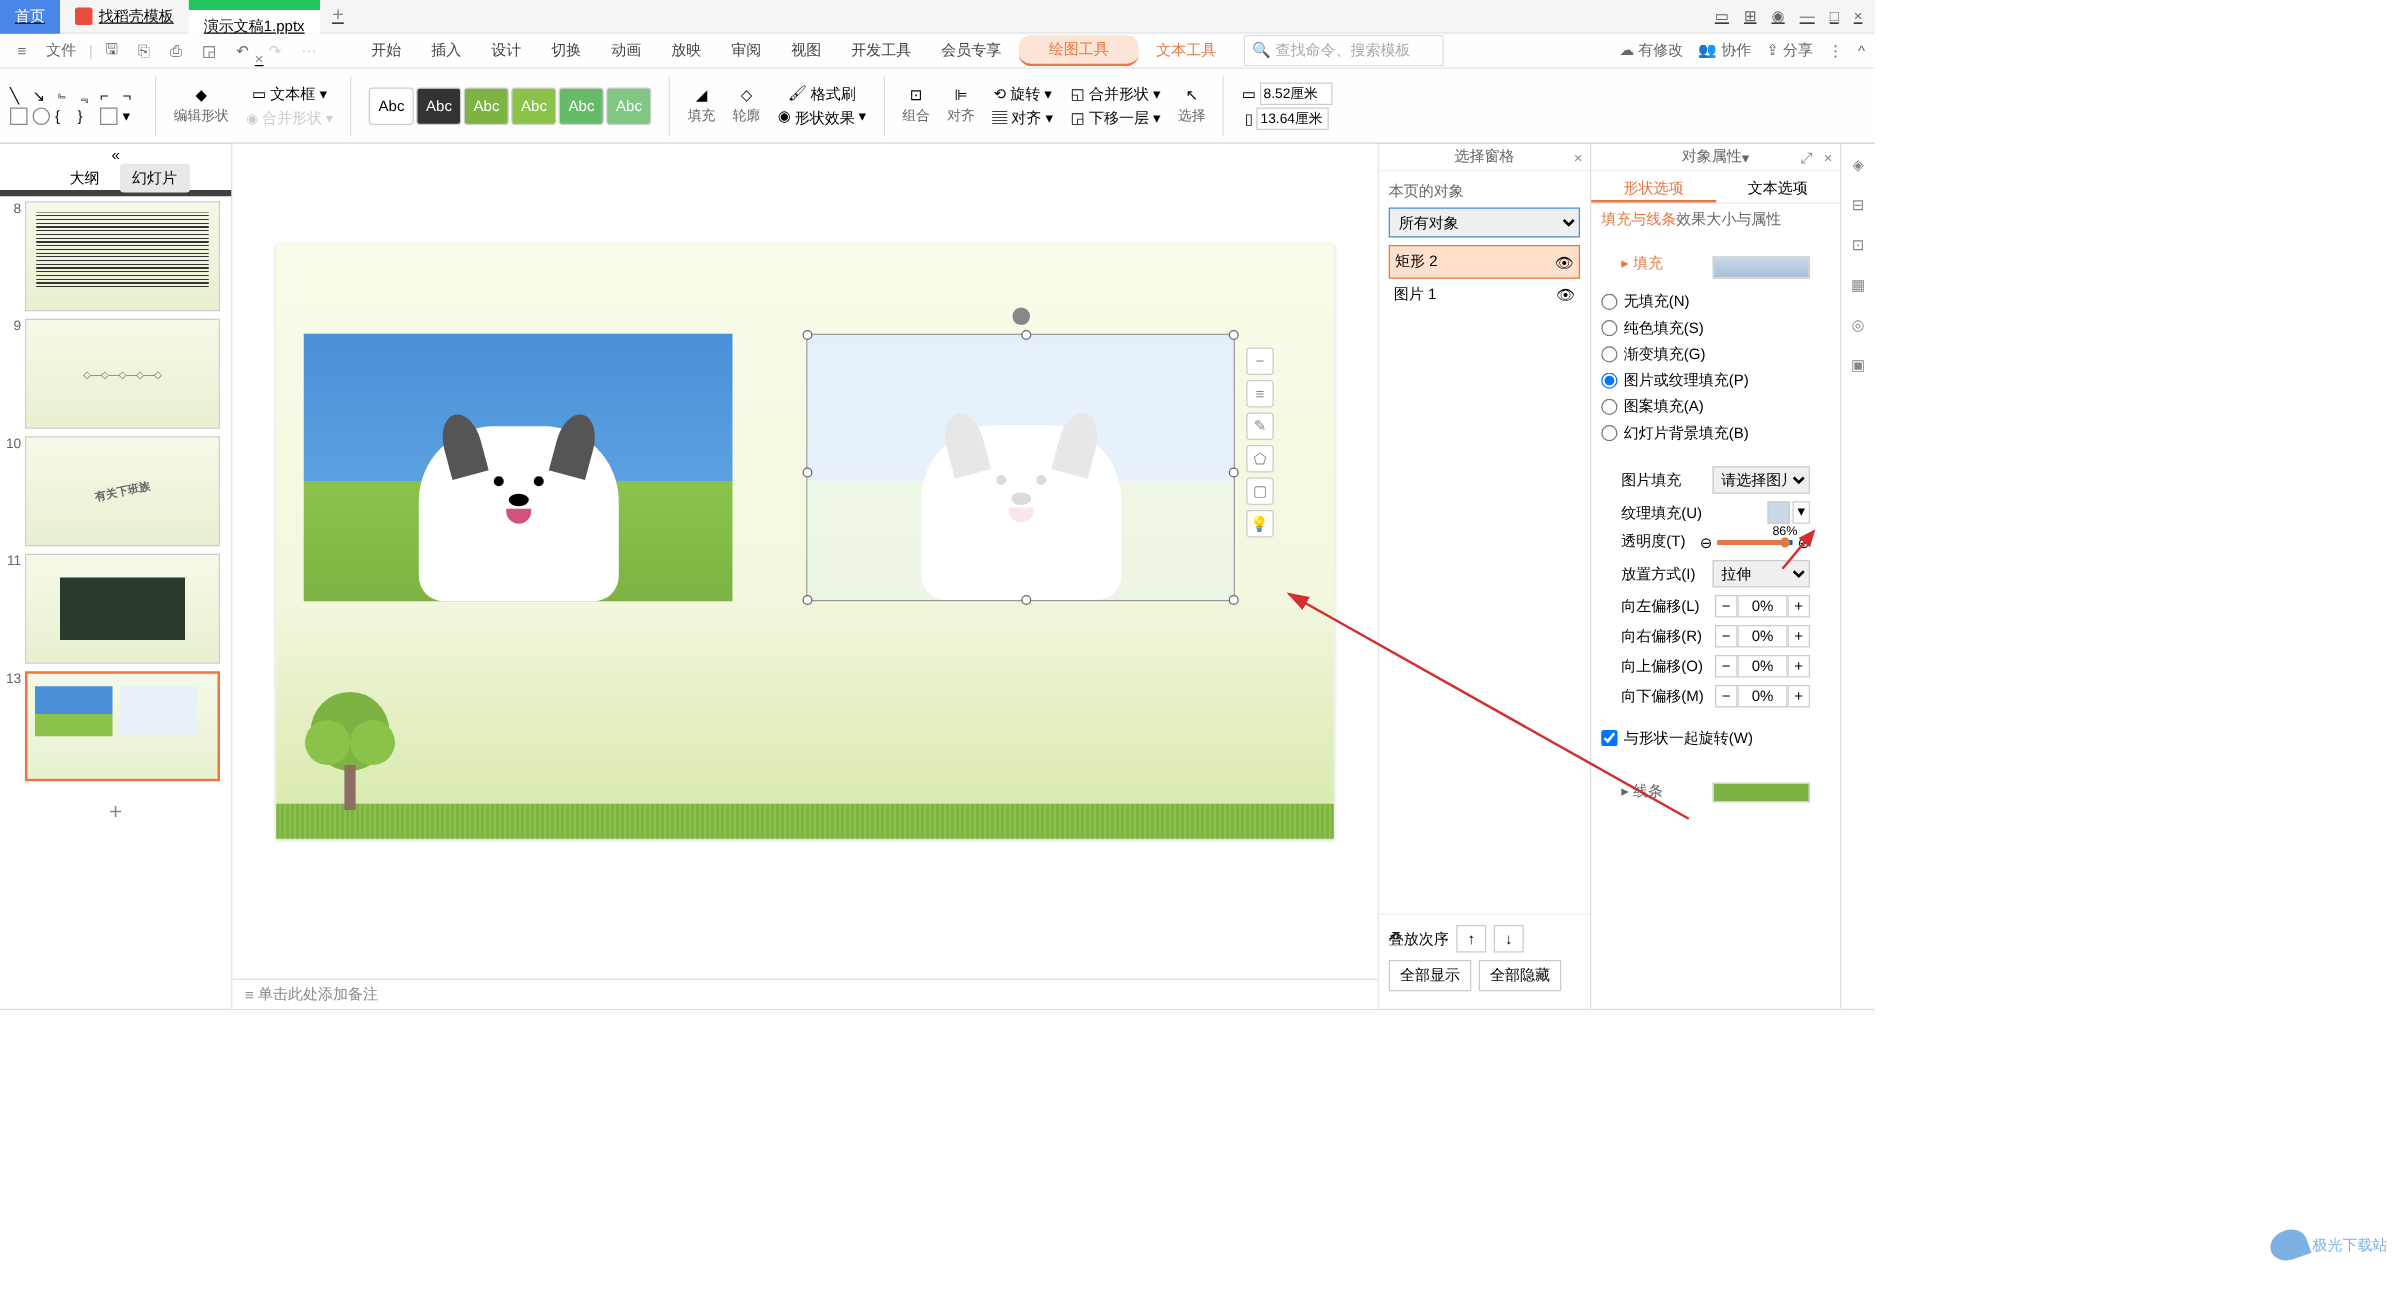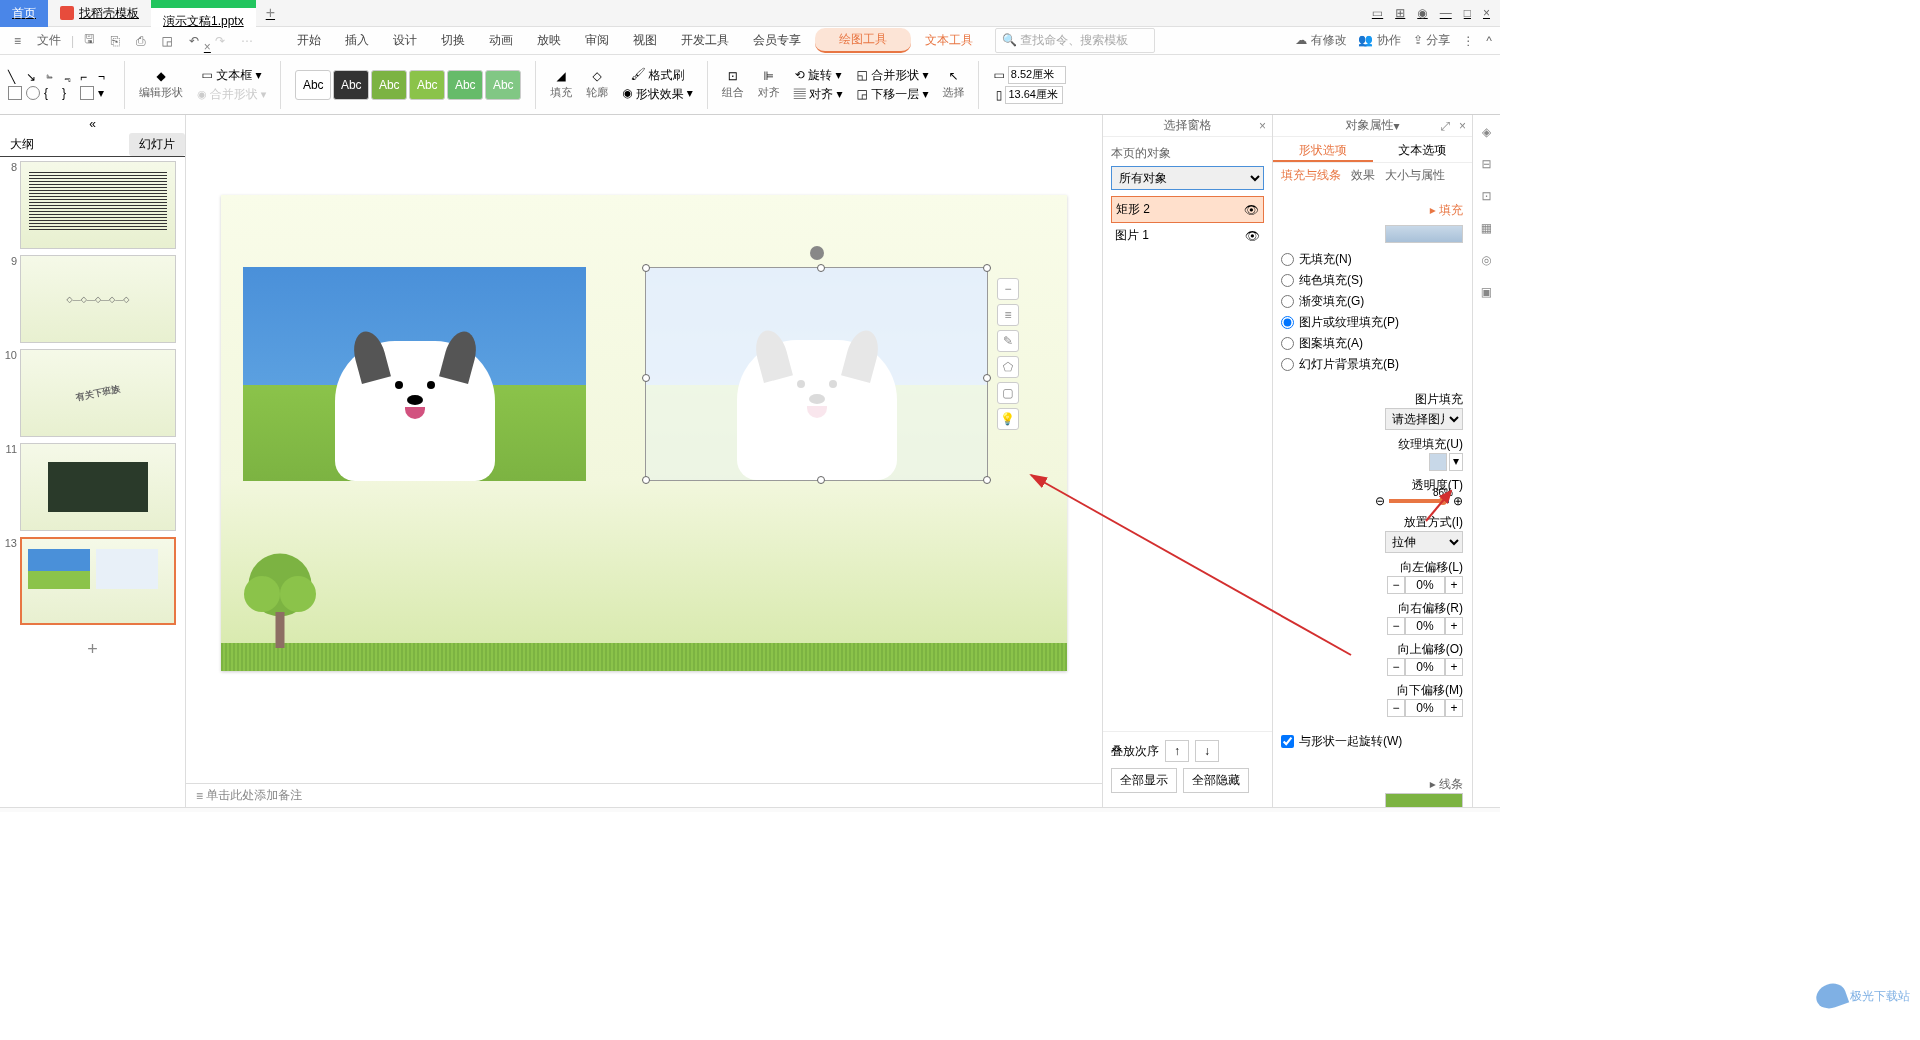--- a/index.html
+++ b/index.html
@@ -25,21 +25,21 @@
 .ribbon-group{display:flex;flex-direction:column;align-items:center;gap:2px;padding:0 4px;}
 .ribbon-group.horiz{flex-direction:row;}
 .shape-grid{display:grid;grid-template-columns:repeat(6,16px);gap:2px;}
 .shape-grid span{width:14px;height:14px;border:1px solid #888;display:inline-block;}
 .ribbon-label{font-size:11px;color:#666;}
 .style-box{width:36px;height:30px;border:1px solid #ccc;display:flex;align-items:center;justify-content:center;border-radius:3px;font-size:11px;}
 .ribbon-sep{width:1px;height:48px;background:#ddd;margin:0 4px;}
 .ribbon-input{width:58px;padding:2px;border:1px solid #ccc;font-size:11px;}
 .main{display:flex;height:692px;}
 .left-panel{width:186px;border-right:1px solid #ddd;display:flex;flex-direction:column;}
-.left-tabs{height:24px;display:flex;align-items:center;justify-content:space-between;gap:6px;border-bottom:1px solid #404040;}
+.left-tabs{height:24px;display:flex;align-items:center;justify-content:center;gap:6px;border-bottom:5px solid #404040;padding-left:12px;}
 .left-tab{padding:3px 10px;cursor:pointer;}
 .left-tab.active{background:#e8e8e8;border-radius:3px;}
 .thumbs{flex:1;overflow-y:auto;padding:4px;}
 .thumb-item{display:flex;margin-bottom:6px;}
 .thumb-num{width:16px;text-align:right;font-size:11px;color:#666;padding-right:3px;}
 .thumb{width:156px;height:88px;border:1px solid #ccc;background:linear-gradient(to bottom,#f5f9e8,#e8f0d0);position:relative;}
 .thumb.active{border:2px solid #e87643;}
 .thumb-add{text-align:center;padding:8px;color:#888;font-size:18px;}
 .canvas-area{flex:1;background:#fff;display:flex;flex-direction:column;position:relative;}
 .canvas{flex:1;padding:80px 20px 20px;display:flex;justify-content:center;align-items:flex-start;}
@@ -73,28 +73,28 @@
 .pane-select{width:100%;padding:3px;border:1px solid #4a90d9;margin-bottom:6px;}
 .obj-item{padding:4px;display:flex;justify-content:space-between;align-items:center;}
 .obj-item.selected{background:#ffe0cc;border:1px solid #e87643;}
 .pane-footer{padding:8px;border-top:1px solid #eee;}
 .stack-row{display:flex;align-items:center;gap:6px;margin-bottom:6px;}
 .stack-btn{padding:3px 8px;border:1px solid #ccc;cursor:pointer;}
 .props-pane{width:200px;border-left:1px solid #ddd;display:flex;flex-direction:column;}
 .props-tabs{display:flex;height:26px;border-bottom:1px solid #eee;}
 .props-tab{flex:1;text-align:center;padding:5px;cursor:pointer;}
 .props-tab.active{color:#e87643;border-bottom:2px solid #e87643;}
-.props-subtabs{display:flex;padding:4px 8px;gap:10px;font-size:11px;}
+.props-subtabs{display:flex;padding:4px 8px;font-size:11px;}
 .props-subtab{cursor:pointer;color:#666;}
 .props-subtab.active{color:#e87643;}
 .props-body{flex:1;padding:8px;overflow-y:auto;}
 .section-title{color:#e87643;margin-bottom:6px;}
 .radio-row{display:flex;align-items:center;gap:5px;padding:2px 0;}
 .radio-row input{margin:0;}
-.prop-row{display:flex;align-items:flex-end;justify-content:space-between;margin:6px 1px;flex-direction:column;}
+.prop-row{display:flex;align-items:center;justify-content:space-between;margin:6px 16px;}
 .prop-select{width:78px;padding:2px;border:1px solid #ccc;}
 .slider-row{display:flex;align-items:center;gap:4px;}
 .slider-track{width:60px;height:4px;background:#0369a1;position:relative;}
 .slider-fill{position:absolute;height:100%;background:#e87643;left:0;}
 .slider-thumb{position:absolute;width:8px;height:8px;background:#e87643;border-radius:50%;top:-2px;}
 .spinner{display:flex;align-items:center;}
 .spinner button{width:18px;height:18px;border:1px solid #ccc;background:#fff;}
 .spinner input{width:40px;text-align:center;border:1px solid #ccc;height:18px;}
 .preview-swatch{width:78px;height:18px;border:1px solid #ccc;background:linear-gradient(to bottom,#c8d8e8,#a8c0d8);}
 .side-tools{width:28px;border-left:1px solid #ddd;display:flex;flex-direction:column;align-items:center;padding-top:10px;gap:18px;color:#888;}

